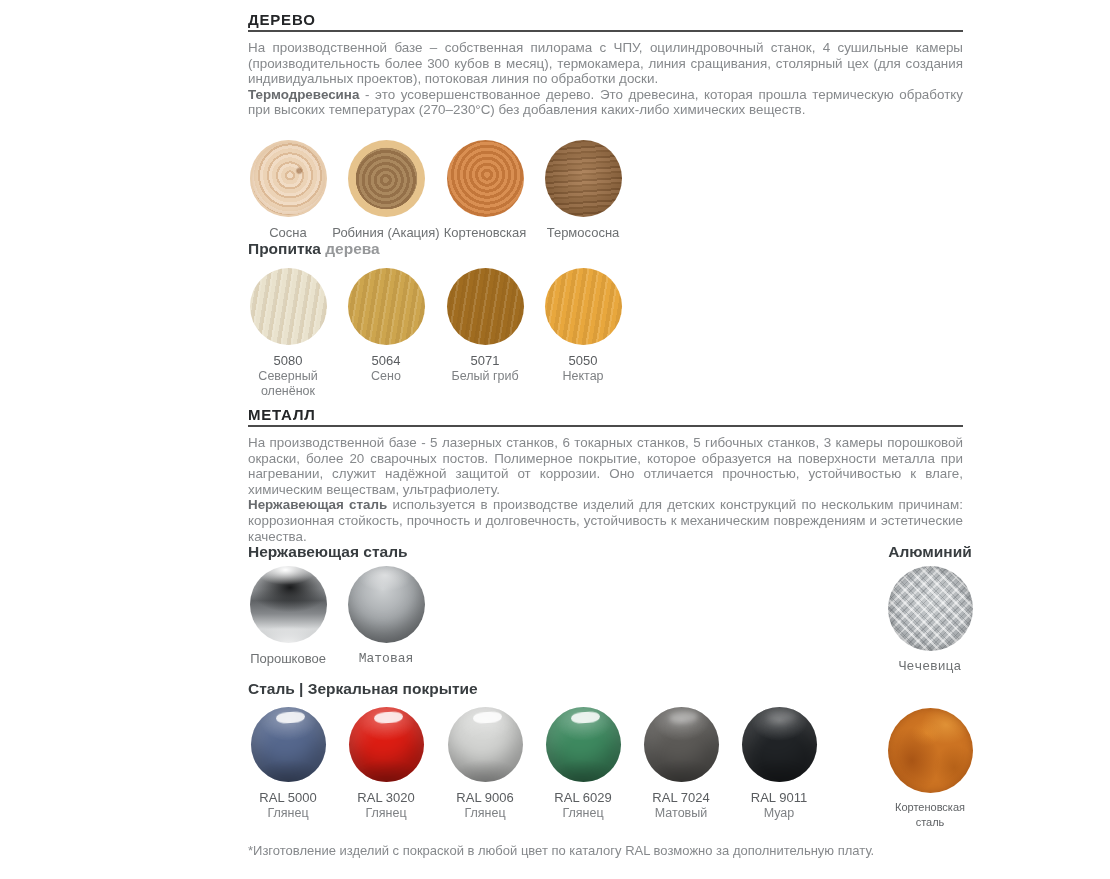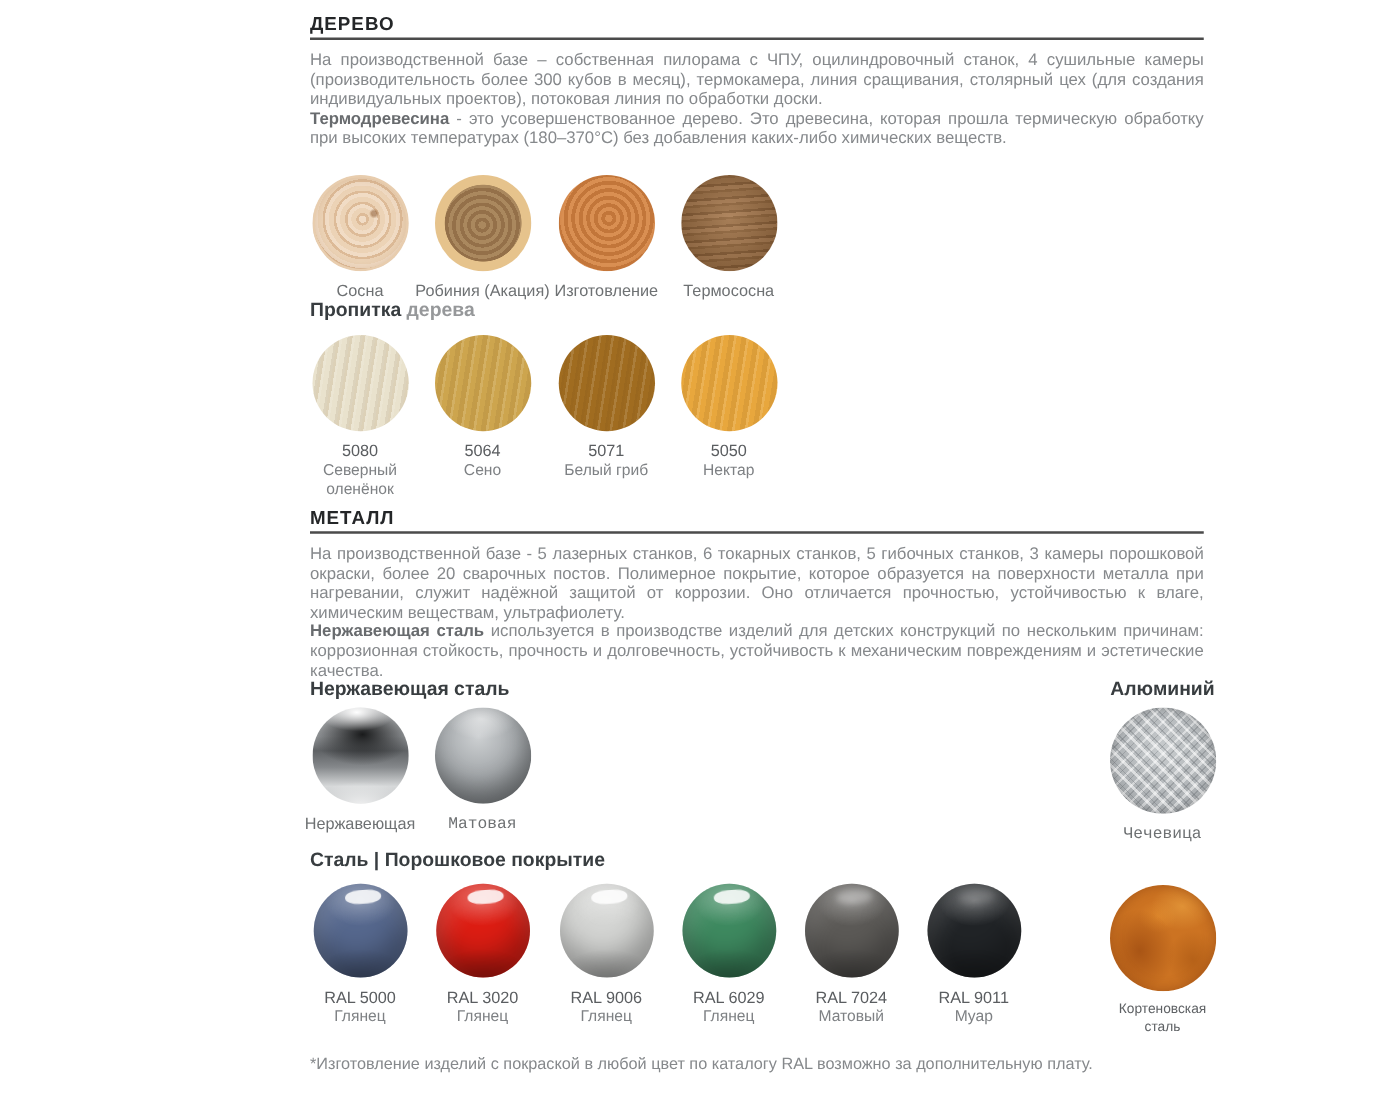--- a/index.html
+++ b/index.html
@@ -95,34 +95,34 @@
 </head>
 <body>
 
 <div class="page">
 
   <h2 class="abs sec-title" style="left:248px; top:11px;">ДЕРЕВО</h2>
   <div class="abs rule" style="left:248px; top:30px; width:715px;"></div>
 
   <div class="abs copy" style="left:248px; top:40px;">
     <p>На производственной базе – собственная пилорама с ЧПУ, оцилиндровочный станок, 4 сушильные камеры (производительность более 300 кубов в месяц), термокамера, линия сращивания, столярный цех (для создания индивидуальных проектов), потоковая линия по обработки доски.</p>
-    <p><b>Термодревесина</b> <span>- это усовершенствованное дерево. Это древесина, которая прошла термическую обработку при высоких температурах (180–370°C) без добавления каких-либо химических веществ.</span></p>
+    <p><b>Термодревесина</b> <span>- это усовершенствованное дерево. Это древесина, которая прошла термическую обработку при высоких температурах (270–230°C) без добавления каких-либо химических веществ.</span></p>
   </div>
 
   <div class="cell" style="left:228px; top:140px;">
     <div class="circle wood-pine"></div>
     <div class="cap">Сосна</div>
   </div>
   <div class="cell" style="left:326px; top:140px;">
     <div class="circle wood-robinia"></div>
     <div class="cap">Робиния (Акация)</div>
   </div>
   <div class="cell" style="left:425px; top:140px;">
     <div class="circle wood-larch"></div>
-    <div class="cap">Изготовление</div>
+    <div class="cap">Кортеновская</div>
   </div>
   <div class="cell" style="left:523px; top:140px;">
     <div class="circle wood-thermo"></div>
     <div class="cap">Термососна</div>
   </div>
 
   <h3 class="abs subhead" style="left:248px; top:240px;"><span>Пропитка</span> <span class="lite">дерева</span></h3>
 
   <div class="cell" style="left:228px; top:268px;">
     <div class="circle grain" style="background-color: rgb(233, 226, 205);"></div>
@@ -151,32 +151,32 @@
   <div class="abs copy" style="left:248px; top:435px;">
     <p>На производственной базе - 5 лазерных станков, 6 токарных станков, 5 гибочных станков, 3 камеры порошковой окраски, более 20 сварочных постов. Полимерное покрытие, которое образуется на поверхности металла при нагревании, служит надёжной защитой от коррозии. Оно отличается прочностью, устойчивостью к влаге, химическим веществам, ультрафиолету.</p>
     <p><b>Нержавеющая сталь</b> <span>используется в производстве изделий для детских конструкций по нескольким причинам: коррозионная стойкость, прочность и долговечность, устойчивость к механическим повреждениям и эстетические качества.</span></p>
   </div>
 
   <h3 class="abs subhead" style="left:248px; top:543px;">Нержавеющая сталь</h3>
   <h3 class="abs subhead right-head" style="left:870px; top:543px; width:120px;">Алюминий</h3>
 
   <div class="cell" style="left:228px; top:566px;">
     <div class="circle mirror"></div>
-    <div class="cap">Нержавеющая</div>
+    <div class="cap">Порошковое</div>
   </div>
   <div class="cell" style="left:326px; top:566px;font-family:Liberation Mono, monospace;">
     <div class="circle matte-steel"></div>
     <div class="cap">Матовая</div>
   </div>
   <div class="cell" style="left:870px; top:566px;font-family:Liberation Mono, monospace;">
     <div class="circle circle-lg checker"></div>
     <div class="cap">Чечевица</div>
   </div>
 
-  <h3 class="abs subhead" style="left:248px; top:680px;">Сталь | Порошковое покрытие</h3>
+  <h3 class="abs subhead" style="left:248px; top:680px;">Сталь | Зеркальная покрытие</h3>
 
   <div class="cell" style="left:228px; top:707px;">
     <div class="circle circle-sm sphere" style="background-color: rgb(86, 104, 142);"></div>
     <div class="code">RAL 5000</div>
     <div class="name">Глянец</div>
   </div>
   <div class="cell" style="left:326px; top:707px;">
     <div class="circle circle-sm sphere" style="background-color: rgb(221, 29, 19);"></div>
     <div class="code">RAL 3020</div>
     <div class="name">Глянец</div>

